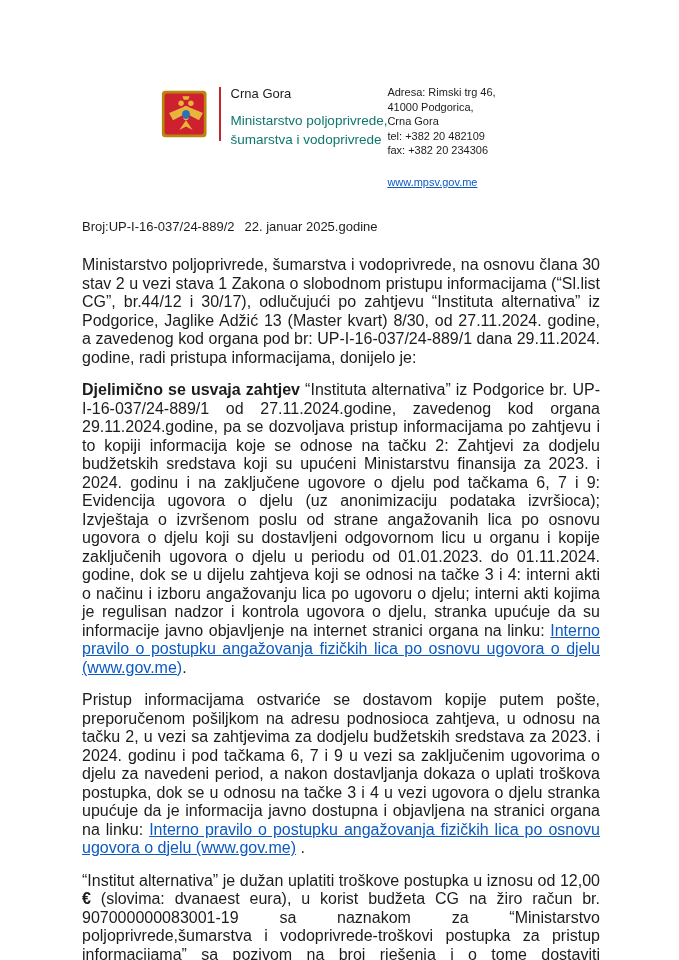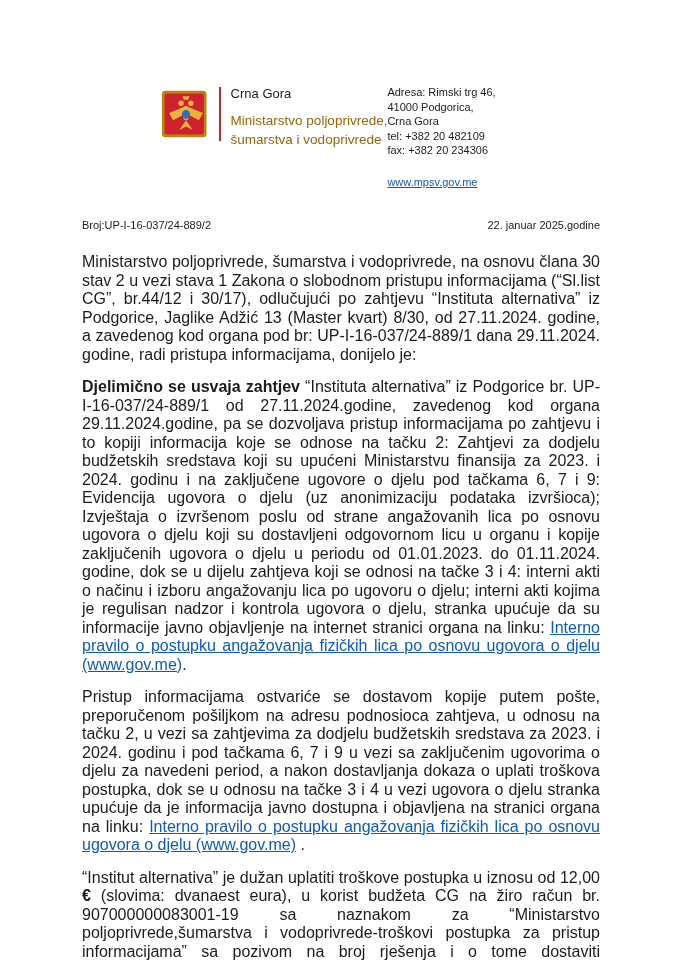--- a/index.html
+++ b/index.html
@@ -16,25 +16,25 @@
     overflow:hidden;
     position:relative;
   }
   
   .letterhead { display:flex; justify-content:center; align-items:flex-start; }
   .brand { display:flex; align-items:flex-start; }
   .coa { width:50px; height:58px; display:block; }
   .brand-divider { width:2px; height:54px; background:#c3262b; margin:2px 10px 0 8px; }
   .brand-text { padding-top:1px; }
   .country { font-size:13px; color:#1c1c1c; margin-bottom:10px; }
-  .ministry { font-size:13.5px; line-height:19px; color:#a16207; }
+  .ministry { font-size:13.5px; line-height:19px; color:#0f766e; }
   .contact { font-size:11px; line-height:14.5px; width:134px; color:#1c1c1c; }
   .weblink { color:#0b5ac4; text-decoration:underline; cursor:pointer; display:inline-block; margin-top:17px; }
   
-  .ref-row { display:flex; justify-content:space-between; margin-top:30px; font-size:11px;gap:10px; }
+  .ref-row { display:flex; margin-top:30px; font-size:13px;gap:10px; }
   
   .doc-body { margin-top:22px; }
   .para {
     font-size:16px; line-height:18.5px;
     text-align:justify;
     margin-bottom:14px;
   }
   .doc-title {
     text-align:center;
     font-size:14px; font-weight:bold;

